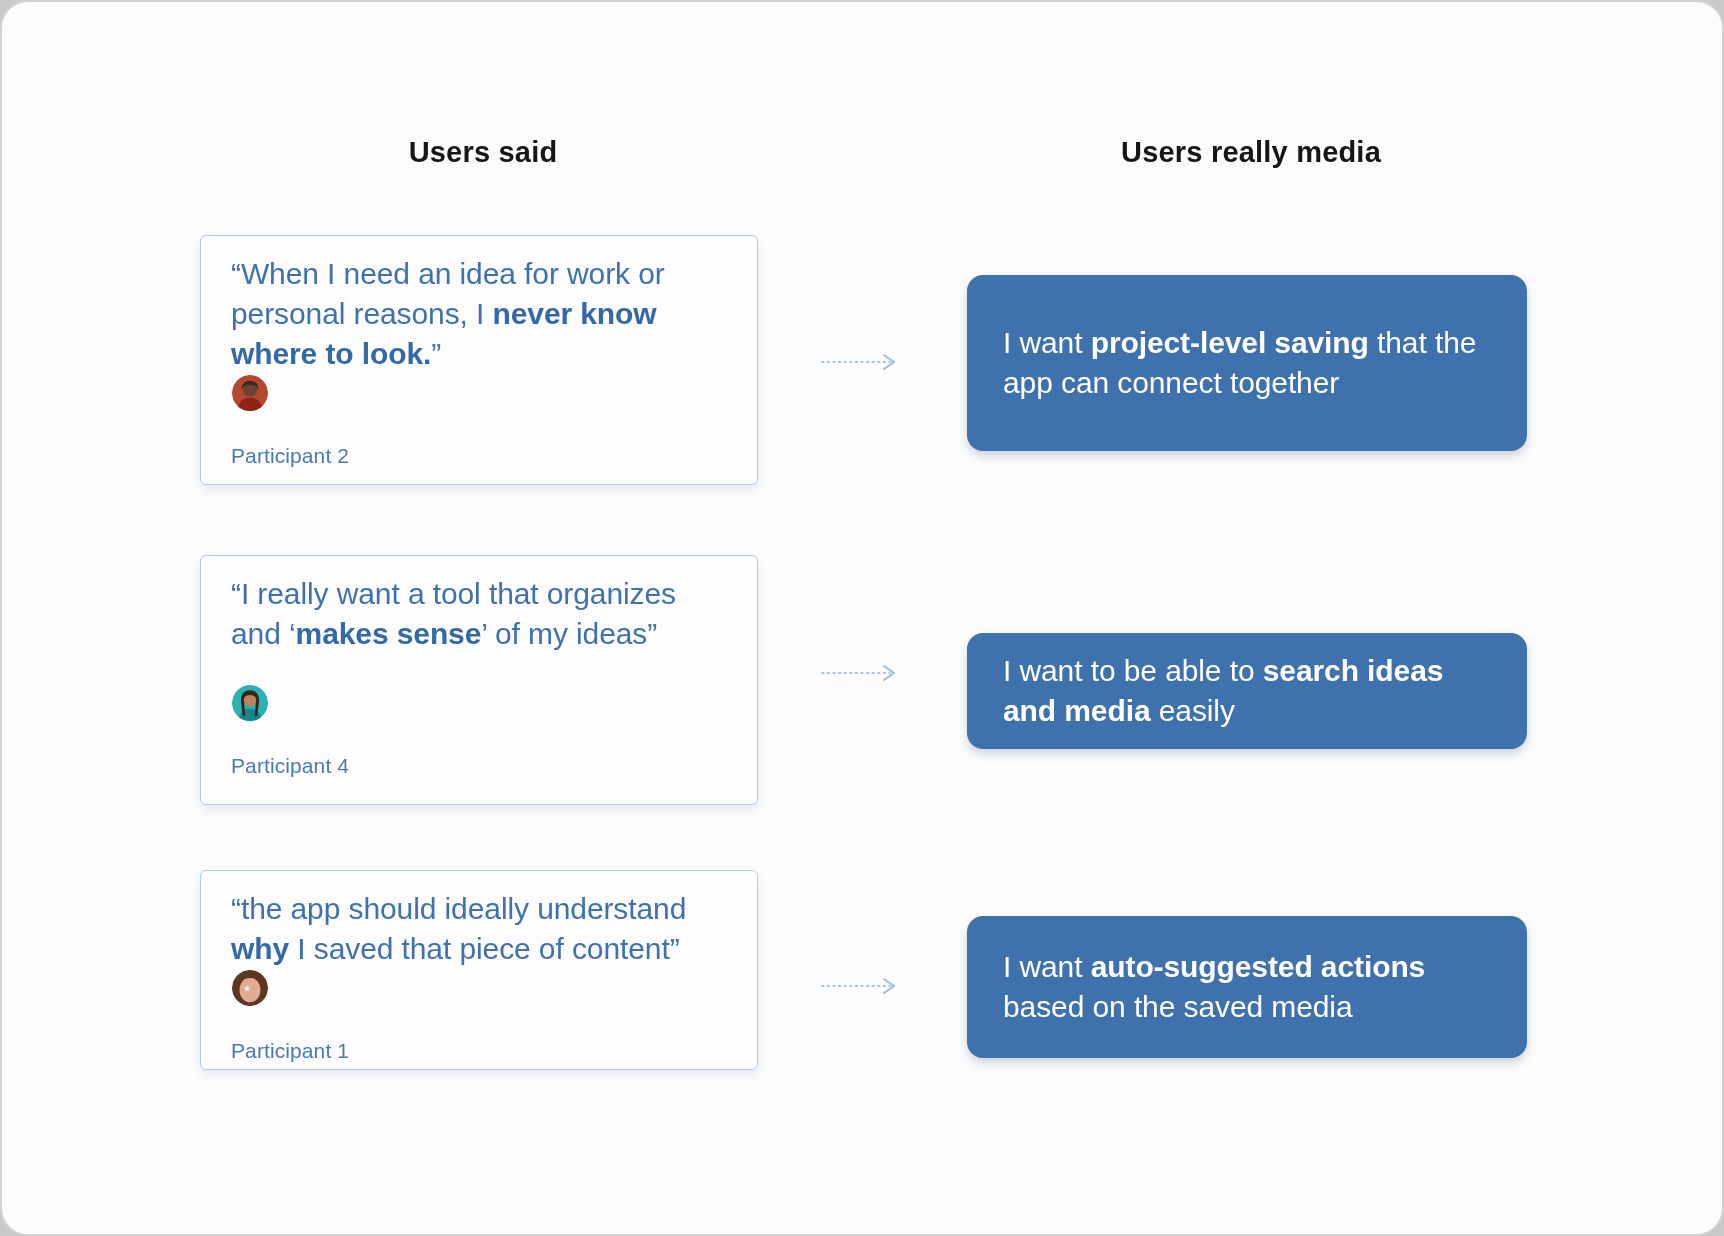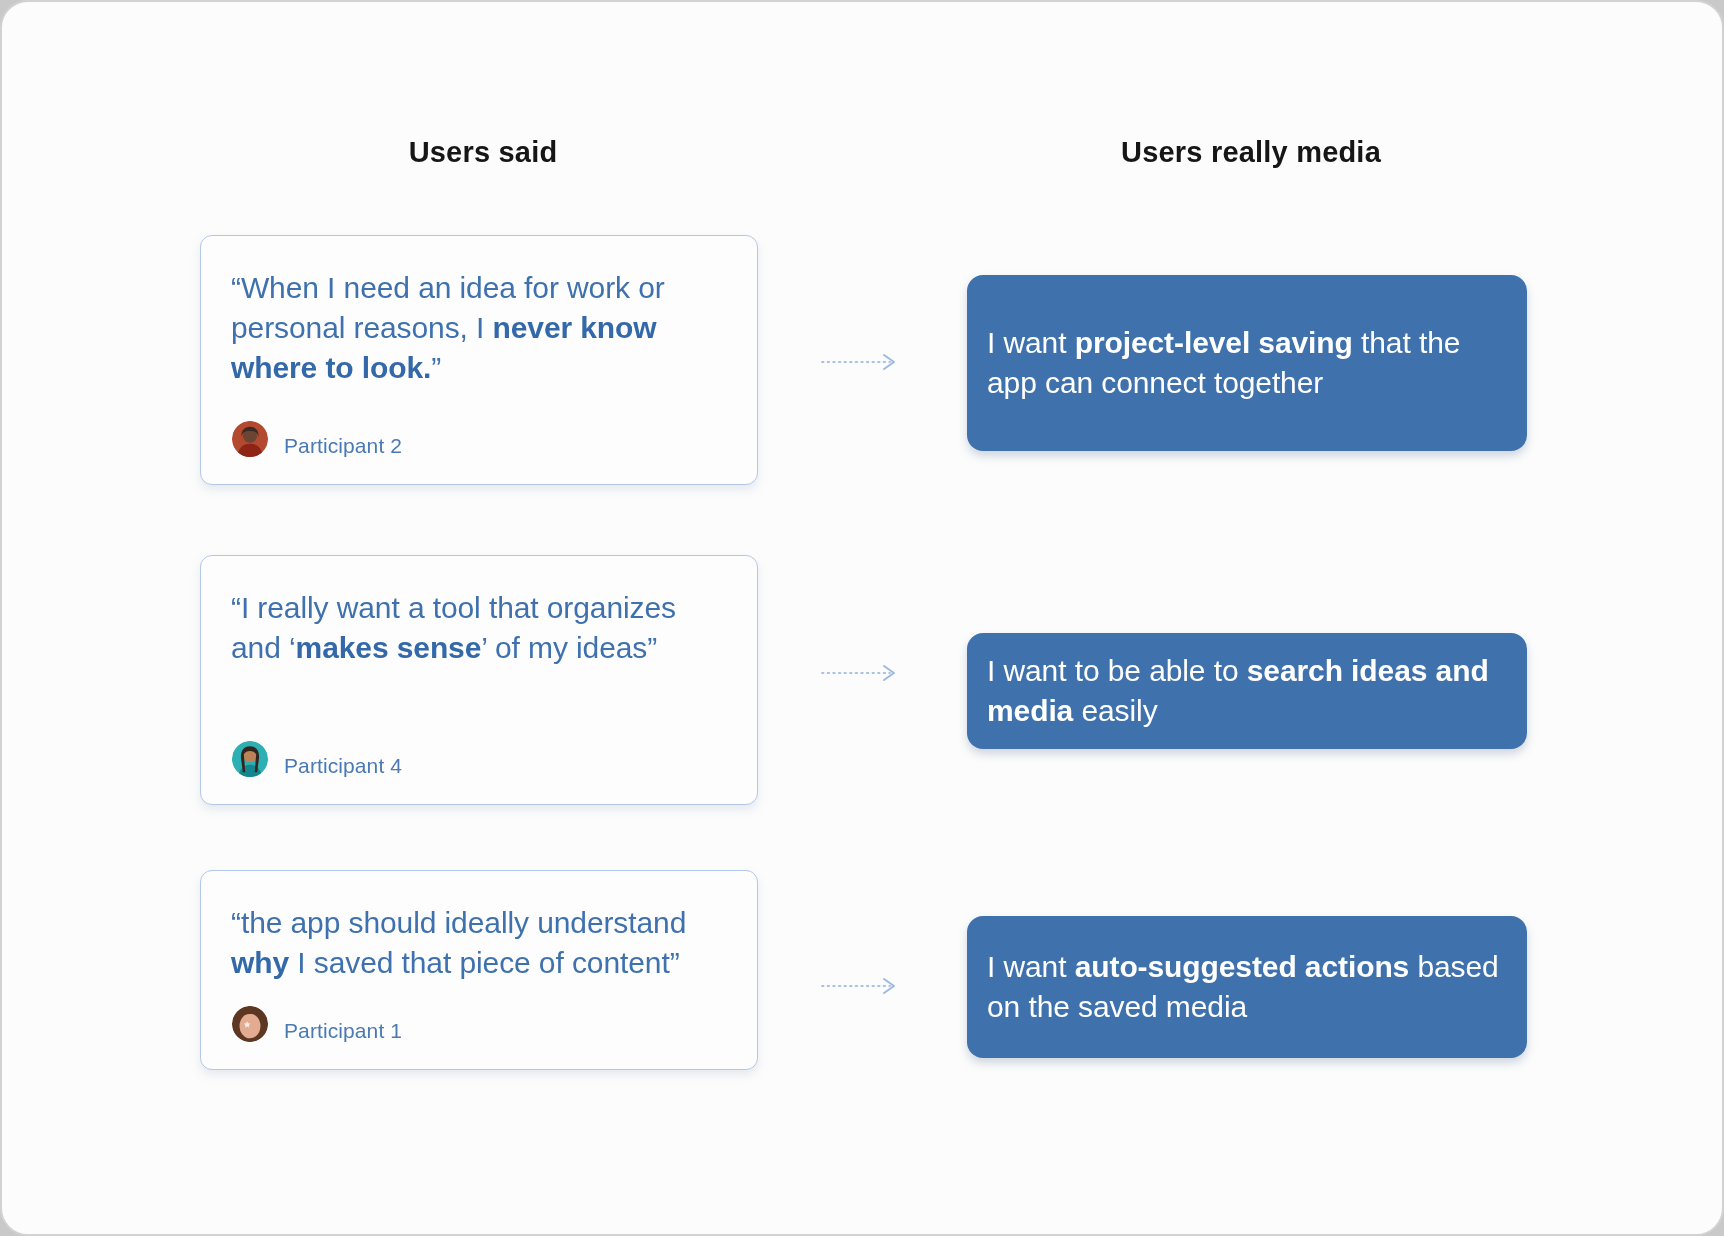--- a/index.html
+++ b/index.html
@@ -32,35 +32,35 @@
   }
   .heading-left{left:200px;width:558px;}
   .heading-right{left:967px;width:560px;}
 
   .quote-card{
     position:absolute;
     left:200px;width:558px;
     box-sizing:border-box;
     background:#fdfdfe;
     border:1.5px solid #b3c7e6;
-    border-radius:12px;
+    border-radius:6px;
     box-shadow:0 5px 10px rgba(130,150,185,.18);
-    padding:32px 30px 26px 30px;
+    padding:18px 30px 26px 30px;
     display:flex;flex-direction:column;justify-content:space-between;
   }
   .quote-text{
     margin:0;
     font-size:30px;
     line-height:40px;
     color:#3e71ad;
     letter-spacing:-.1px;
   }
   .quote-text strong{font-weight:700;color:#3368a9;}
   .participant{
-    display:flex;align-items:flex-end;gap:15px;
+    display:flex;align-items:flex-start;gap:32px;flex-direction:column;
   }
   .avatar{
     width:38px;height:38px;flex:0 0 38px;
     display:inline-block;border-radius:50%;
     overflow:hidden;
   }
   .participant-name{
     font-size:21px;
     color:#4a79b3;
     letter-spacing:.1px;
@@ -72,21 +72,21 @@
   }
 
   .want-card{
     position:absolute;
     left:967px;width:560px;
     box-sizing:border-box;
     background:#3f71ac;
     border-radius:16px;
     box-shadow:0 5px 10px rgba(90,115,150,.28);
     display:flex;align-items:center;
-    padding:26px 20px;
+    padding:26px 36px;
   }
   .want-text{
     margin:0;
     font-size:30px;
     line-height:40px;
     color:#ffffff;
     letter-spacing:-.1px;
   }
   .want-text strong{font-weight:700;}
 

